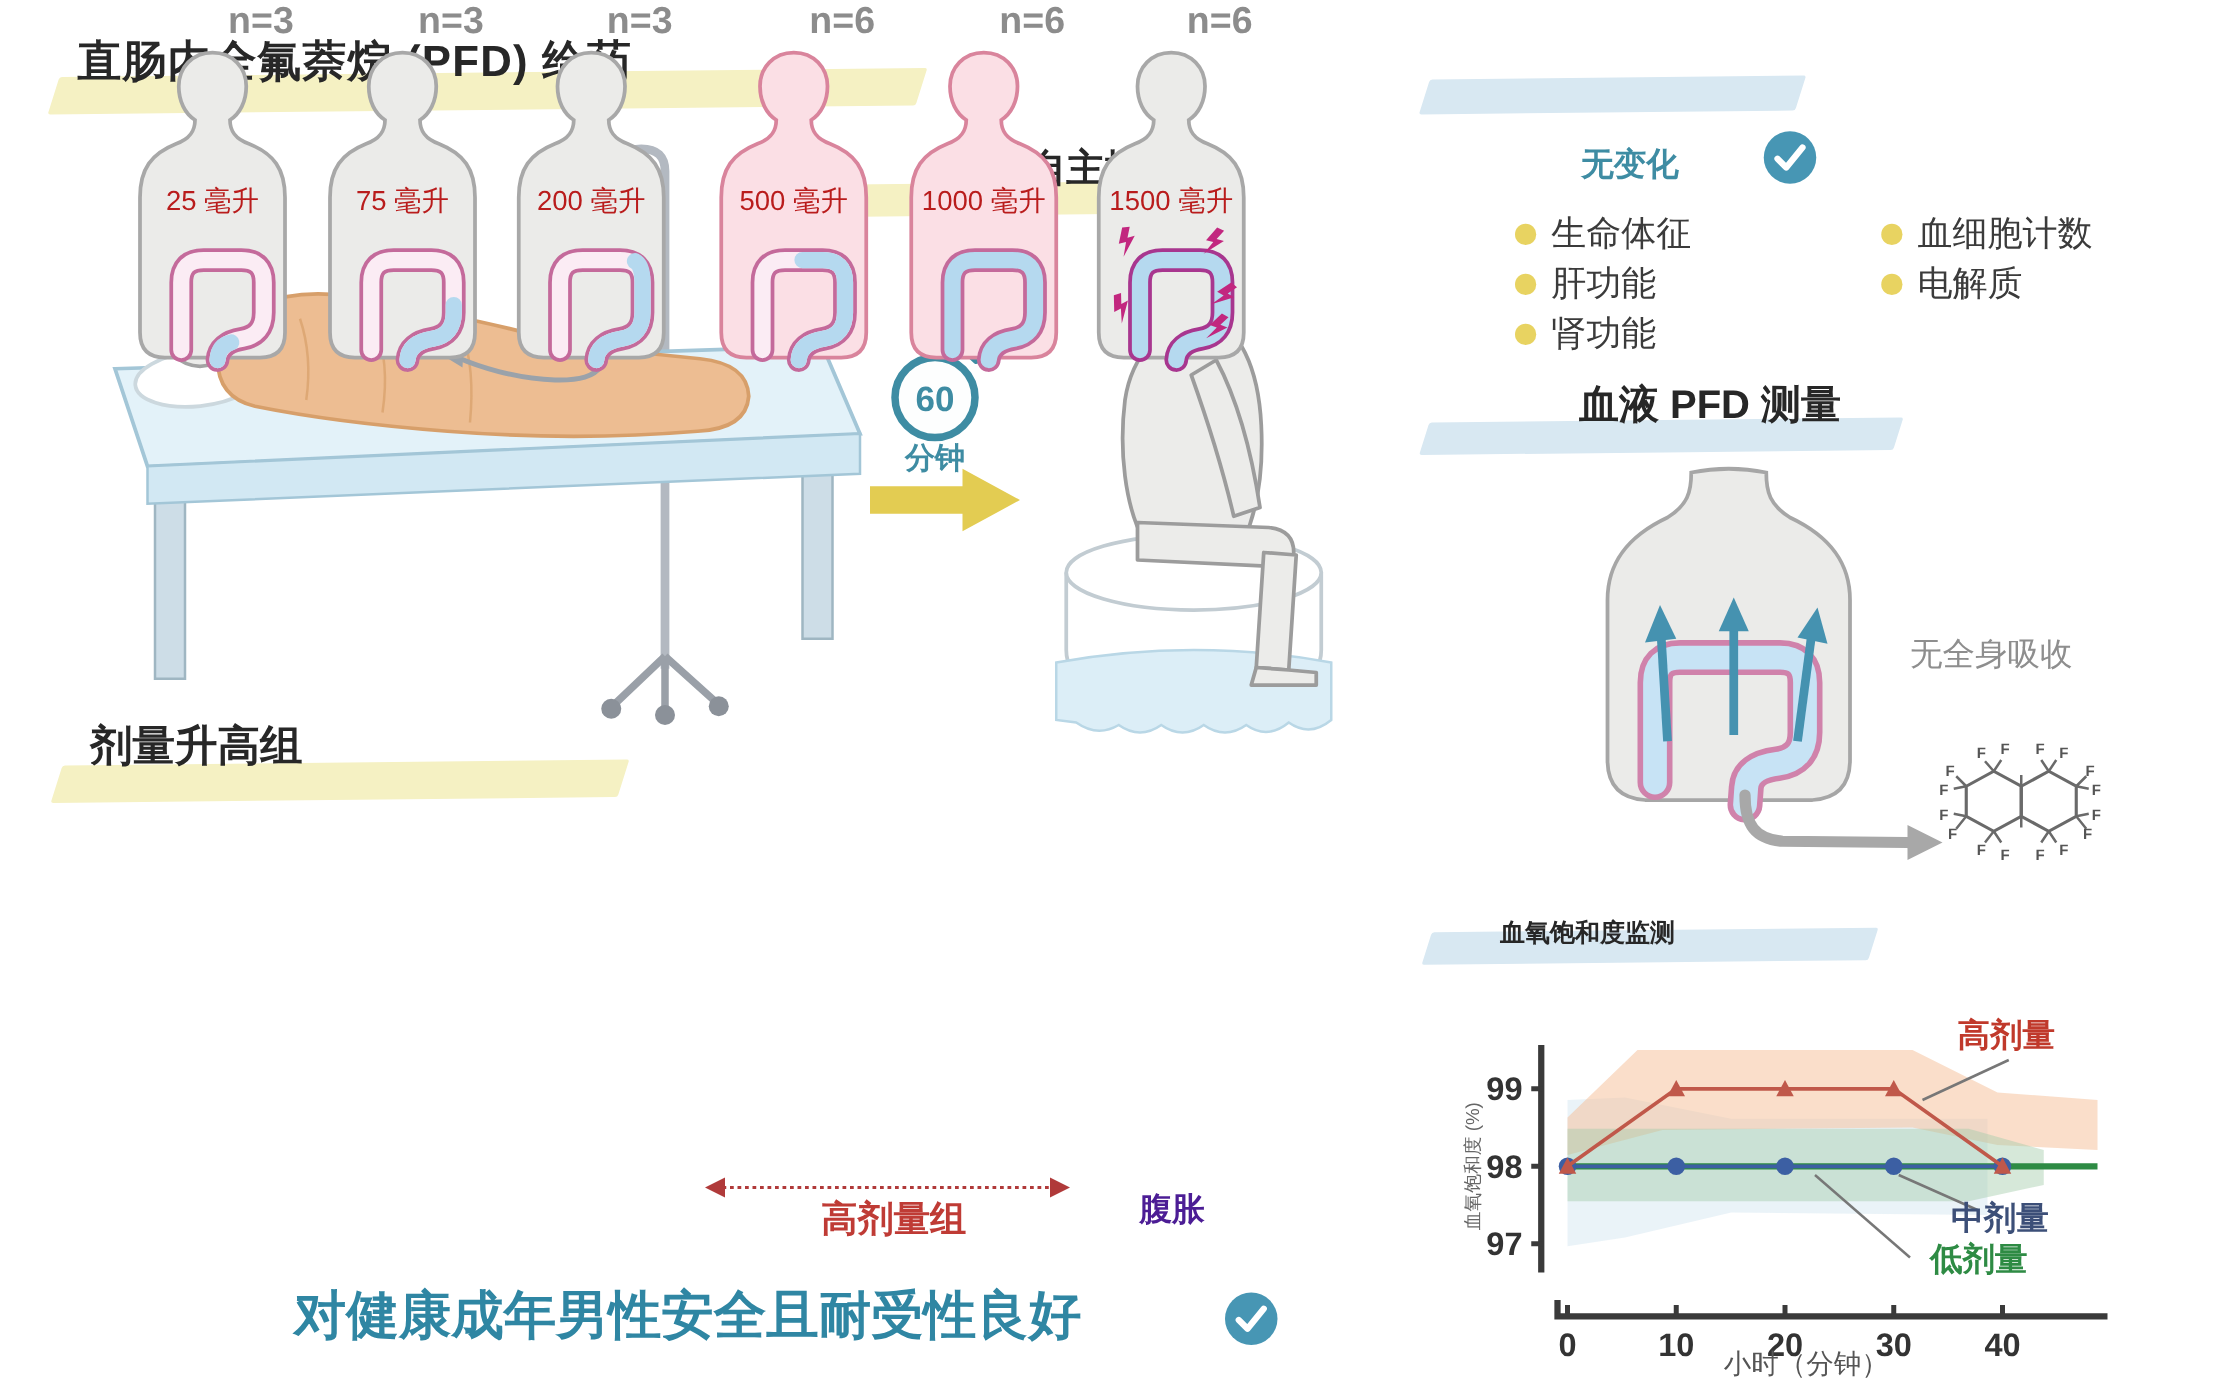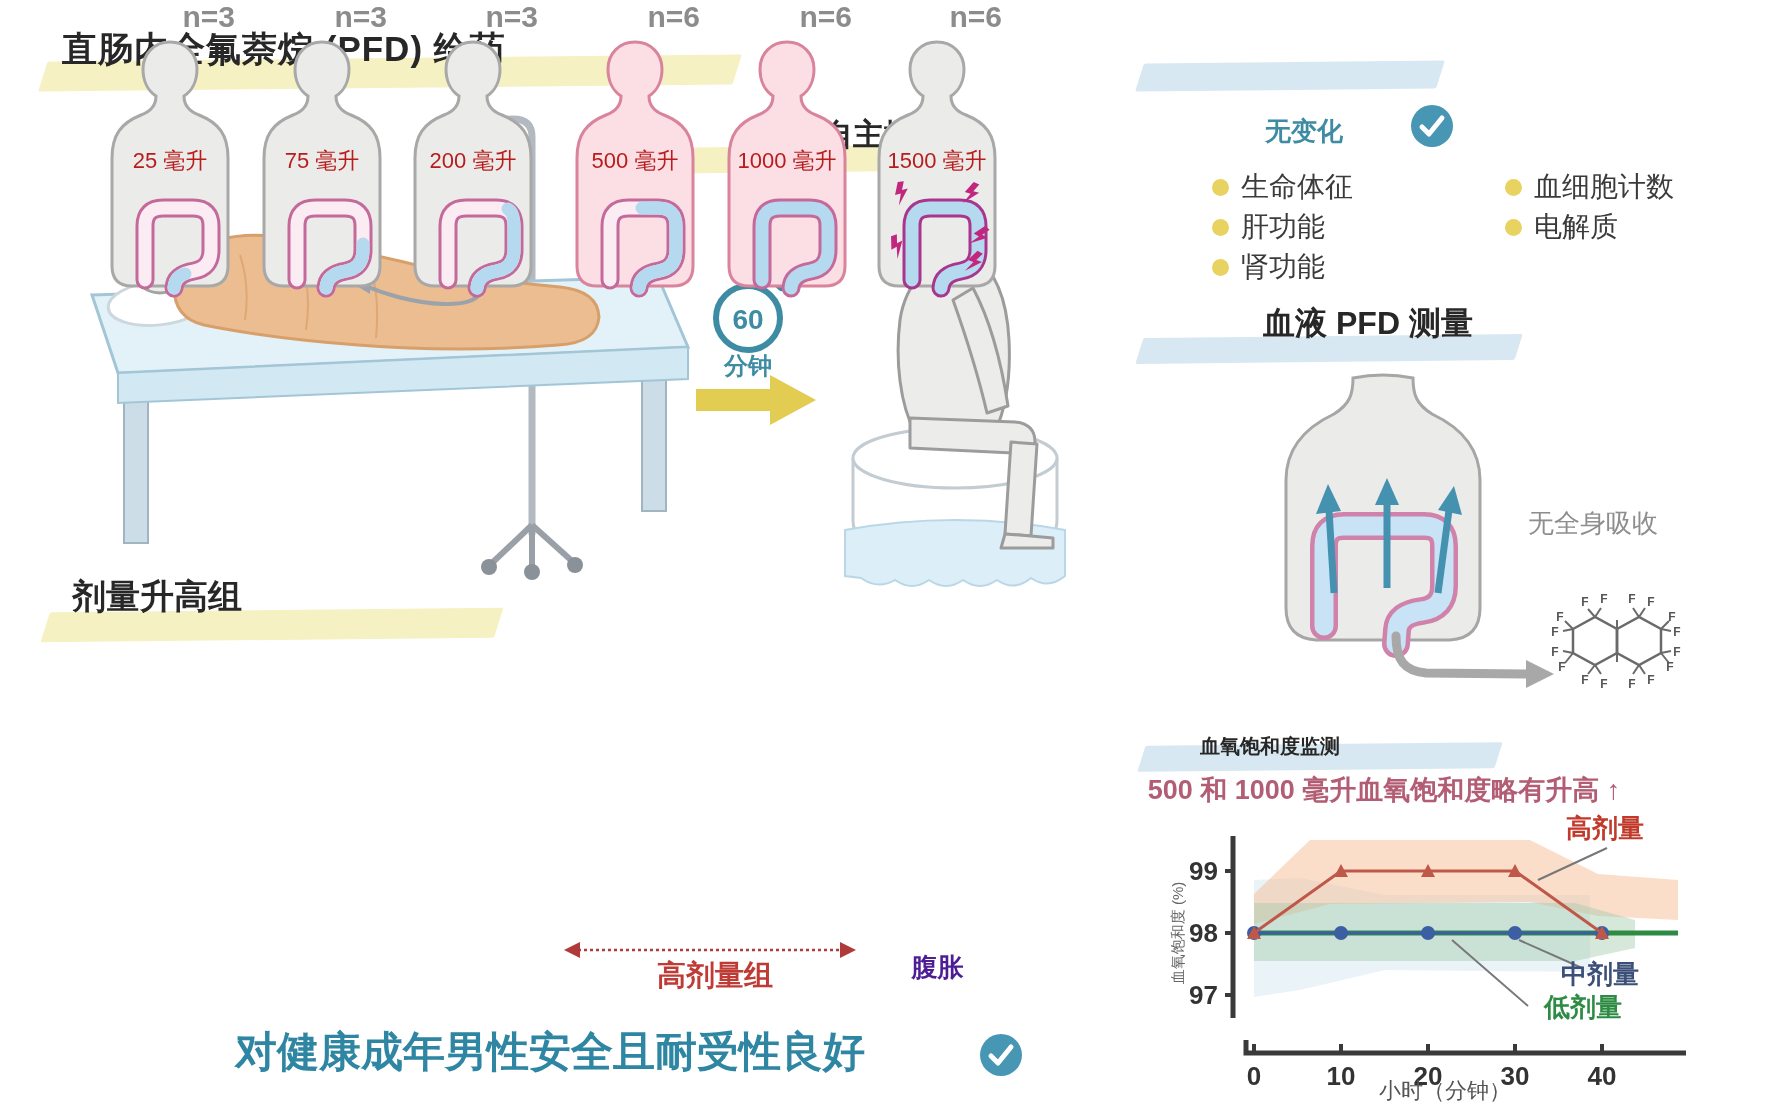--- a/index.html
+++ b/index.html
@@ -266,21 +266,20 @@
   <div class="ttl ctr" style="left:880px;top:950px;width:115px;font-size:26px;color:#4c1d95;">腹胀</div>
 
   <div class="ttl ctr" style="left:205px;top:1024px;width:690px;font-size:42px;color:#2f86a3;">对健康成年男性安全且耐受性良好</div>
   <svg style="left:978px;top:1032px;" width="46" height="46" viewBox="0 0 46 46">
     <circle cx="23" cy="23" r="21" fill="#4796b4"></circle>
     <polyline points="13,24 20,31 33,15" stroke="#ffffff" stroke-width="5" fill="none" stroke-linecap="round" stroke-linejoin="round"></polyline>
   </svg>
 
   <div class="band blue" style="left:1142px;top:744px;width:356px;height:26px;"></div>
   <div class="ttl ctr" style="left:1120px;top:702px;width:300px;font-size:20px;margin-top:31px;">血氧饱和度监测</div>
-  <div class="ttl ctr" style="left:1134px;top:772px;width:500px;font-size:27px;font-weight:600;color:#b25d74;">500 和 1000 毫升血氧饱和度略有升高 ↑</div>
 
   <svg id="oxi-chart" style="left:1130px;top:800px;" width="660" height="316" viewBox="0 0 660 316">
 
     <polygon id="band-mid" points="124,80 170,78 255,95 460,95 460,172 255,170 170,190 124,197" opacity="0.35" fill="#c3dcea"></polygon>
     <polygon id="band-high" points="124,94 180,40 400,40 468,74 548,80 548,120 468,116 400,102 200,104 124,124" opacity="0.5" fill="#f5bd95"></polygon>
     <polygon id="band-low" points="124,103 445,103 505,120 505,148 445,161 124,161" opacity="0.45" fill="#a3cbaa"></polygon>
 
     <line x1="103" y1="36" x2="103" y2="218" stroke="#3a3a3a" stroke-width="5"></line>
     <path d="M116,240 L116,253 L556,253" stroke="#3a3a3a" stroke-width="5" fill="none"></path>
     <g id="y-ticks">

